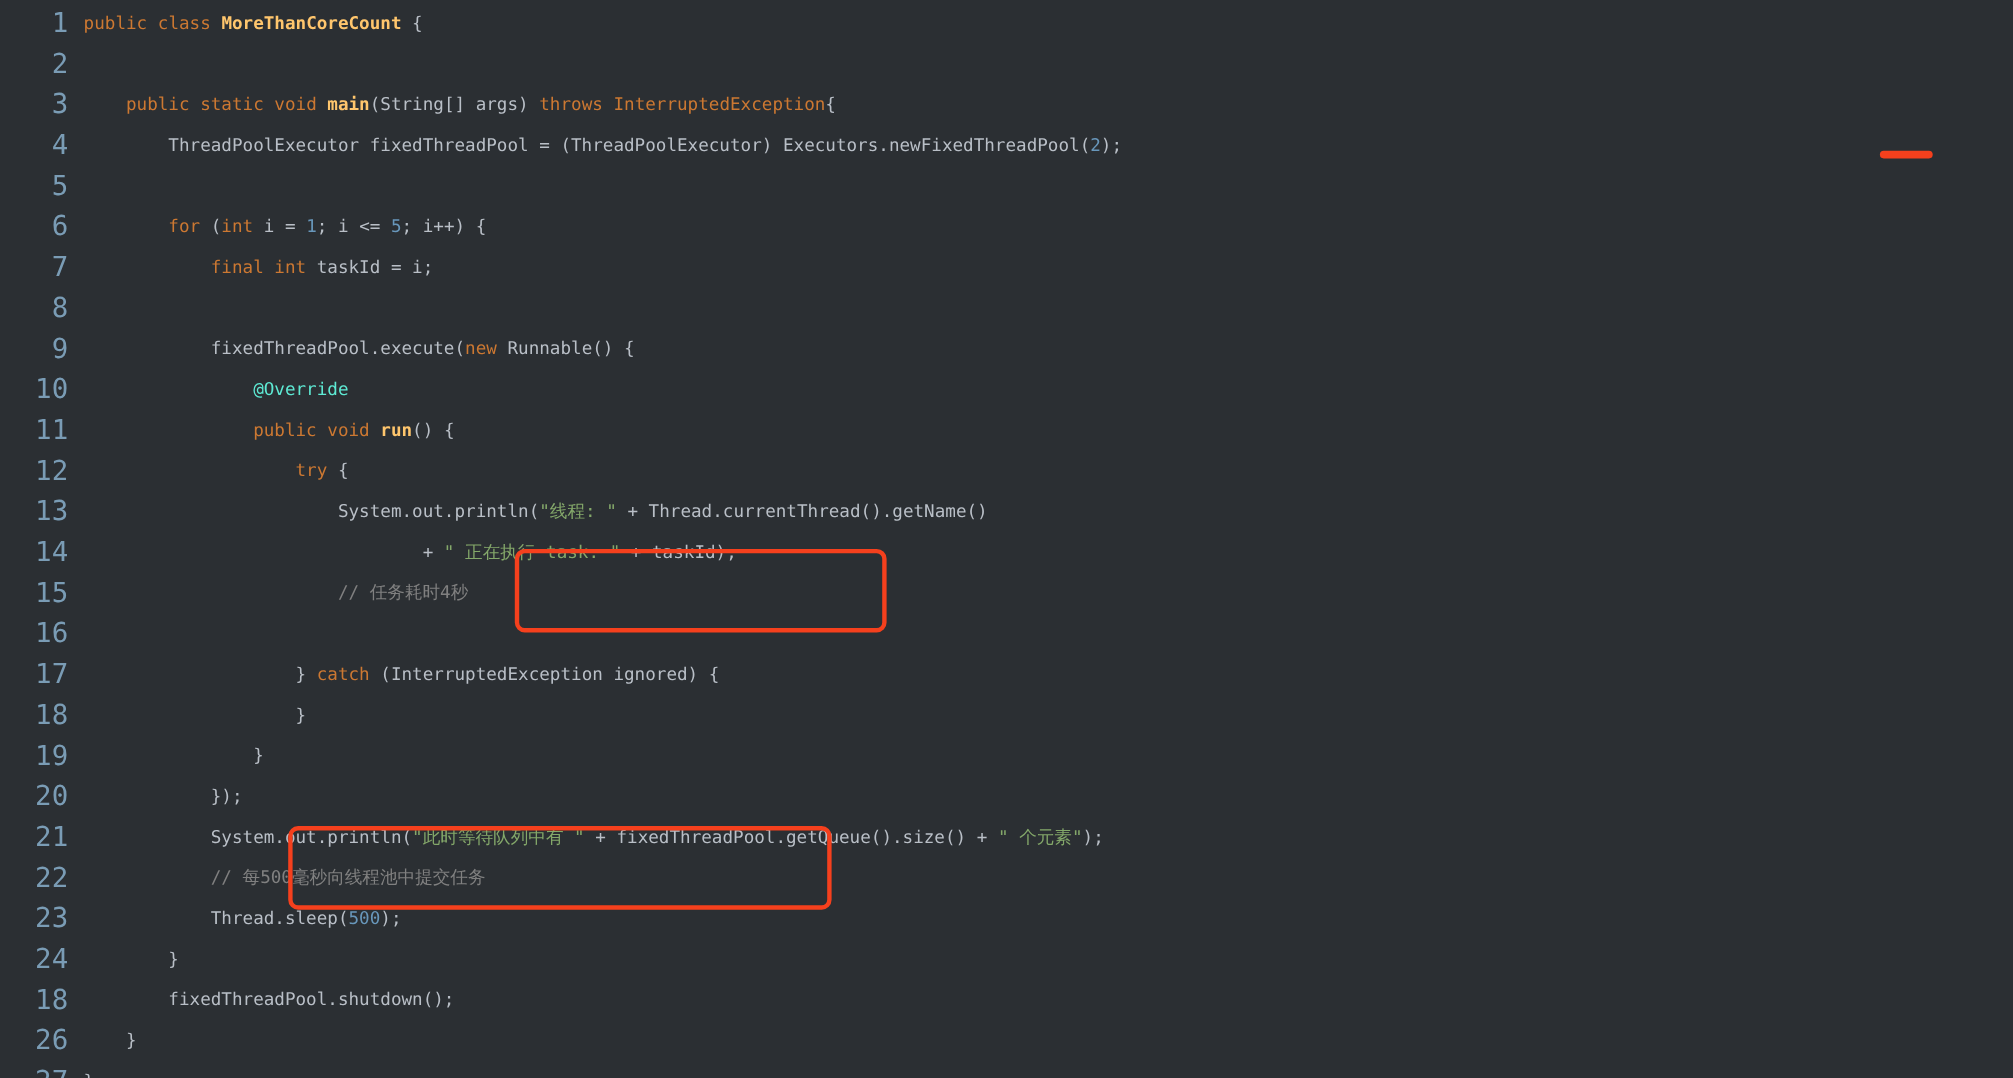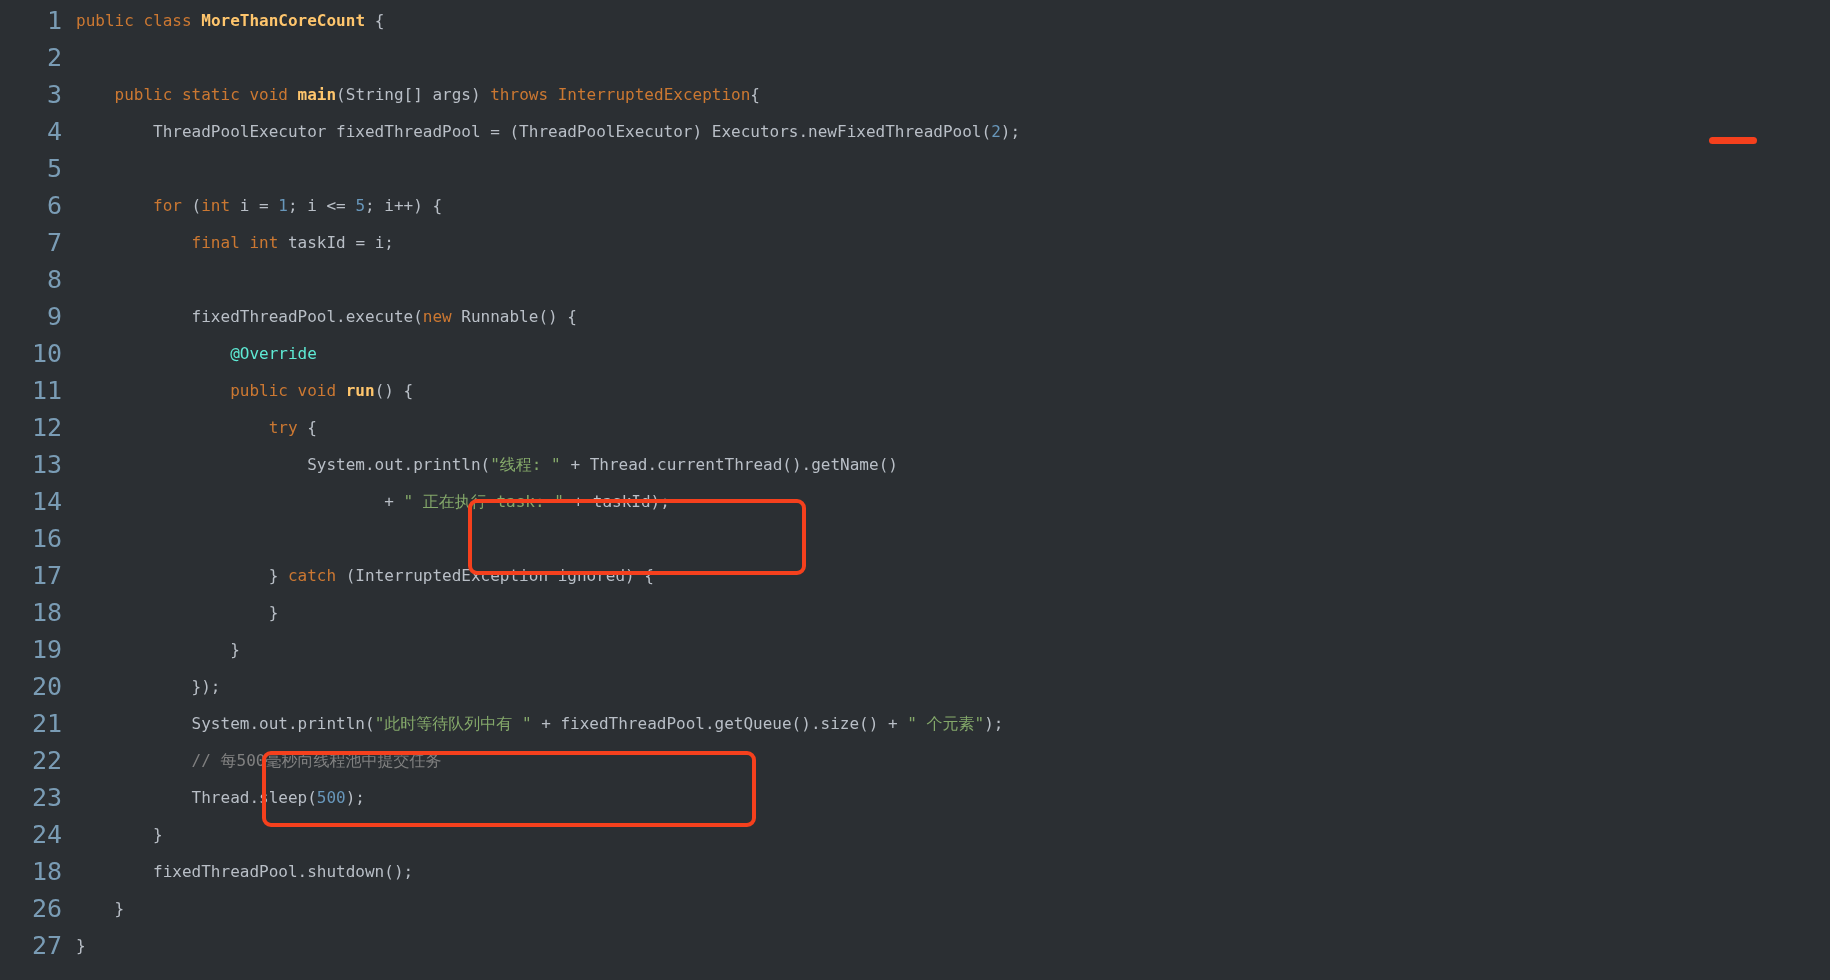--- a/index.html
+++ b/index.html
@@ -144,20 +144,24 @@
     <div class="line">
       <span class="gutter">13</span>
       <span class="code">                        System.out.println(<span class="str">"线程: "</span> + Thread.currentThread().getName()</span>
     </div>
 
     <div class="line">
       <span class="gutter">14</span>
       <span class="code">                                + <span class="str">" 正在执行 task: "</span> + taskId);</span>
     </div>
 
+    <div class="line">
+      <span class="gutter">15</span>
+      <span class="code">                        <span class="cmt">// 任务耗时4秒</span></span>
+    </div>
 
     <div class="line">
       <span class="gutter">16</span>
     </div>
 
     <div class="line">
       <span class="gutter">17</span>
       <span class="code">                    } <span class="kw">catch</span> (InterruptedException ignored) {</span>
     </div>
 

